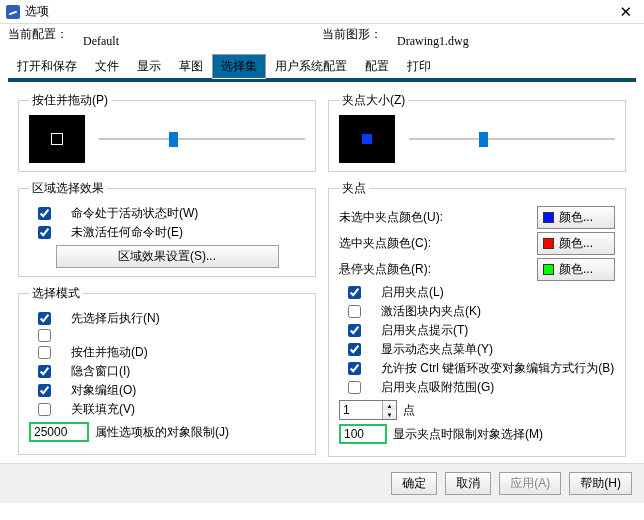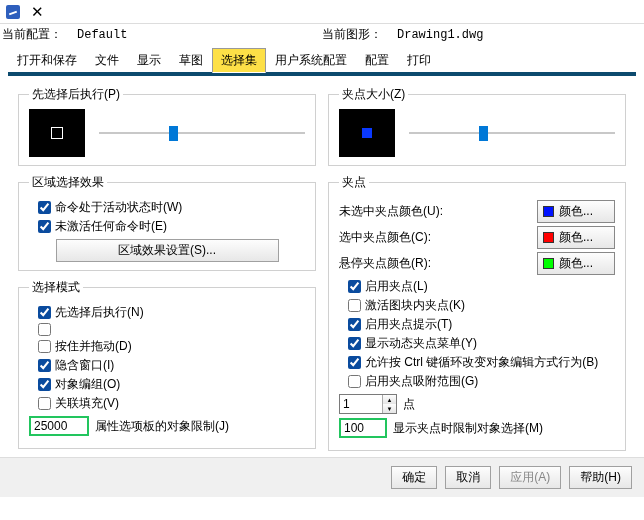--- a/index.html
+++ b/index.html
@@ -2,39 +2,39 @@
 <html><head>
 <meta charset="utf-8">
 <style>
 * { box-sizing: border-box; margin: 0; padding: 0; }
 body { font-family: "SimSun", "宋体", sans-serif; font-size: 12px; background: #fff; width: 644px; height: 520px; overflow: hidden; }
 .titlebar { height: 24px; background: #fff; display: flex; align-items: center; padding: 0 6px; border-bottom: 1px solid #ddd; }
 .titlebar .icon { width: 14px; height: 14px; background: #2e5fbd; border-radius: 2px; margin-right: 5px; position: relative; }
 .titlebar .icon::after { content:""; position:absolute; left:3px; top:7px; width:8px; height:2px; background:#fff; transform:rotate(-20deg);}
 .titlebar .title { flex: 1; }
 .titlebar .close { font-size: 15px; padding: 0 6px; cursor: pointer; font-family: sans-serif; }
-.config-row { display: flex; padding: 2px 2px 4px; align-items: center; }
+.config-row { display: flex; padding: 2px 8px 4px; }
 .config-row span { white-space: nowrap; }
 .cfg-label { margin-right: 15px; }
-.cfg-val { flex:1; font-family: Liberation Mono, monospace; }
+.cfg-val { flex:1; font-family: Liberation Serif, serif; margin-top: 8px; }
 .tabs { display: flex; border-bottom: 4px solid #0c4a6e; margin: 0 8px; }
 .tab { padding: 3px 8px; border: 1px solid transparent; cursor: pointer; position: relative; top:1px; }
-.tab.active { border: 1px solid #999; border-bottom: 1px solid #fff; background: #fde047; }
+.tab.active { border: 1px solid #999; border-bottom: 1px solid #fff; background: #0369a1; }
 .content { display: flex; gap: 12px; padding: 10px 18px 6px; }
 .col { flex: 1; display: flex; flex-direction: column; gap: 8px; }
 fieldset { border: 1px solid #d0d0d0; padding: 6px 10px 8px; }
 legend { padding: 0 3px; }
 .preview-row { display: flex; align-items: center; gap: 14px; }
 .preview-box { width: 56px; height: 48px; background: #000; display:flex; align-items:center; justify-content:center; }
 .preview-box .sq { width: 12px; height: 12px; border: 1px solid #fff; }
 .preview-box .fsq { width: 10px; height: 10px; background: #0a39ff; }
 .slider { position: relative; flex: 1; height: 18px; }
 .slider .track { position:absolute; left:0; right:0; top:8px; height:2px; background:#c8c8c8; }
 .slider .thumb { position:absolute; top:2px; width:9px; height:15px; background:#0078d7; }
-.chk-line { display: flex; align-items: center; gap: 4px; margin: 2px 0; padding-left: 9px; }
+.chk-line { display: flex; align-items: center; gap: 20px; margin: 2px 0; padding-left: 9px; }
 .chk-line input[type=checkbox] { accent-color: #0a4b9e; }
 .btn { background: linear-gradient(#fdfdfd,#e7e7e7); border:1px solid #a0a0a0; padding: 2px 10px; cursor:pointer; font-family: inherit; font-size: 12px; }
 .btn.wide { width: 223px; }
 .btn:disabled { color: #888; text-align: right; }
 .inp { border:2px solid #22c55e; padding:1px 3px; font-family: inherit; font-size:12px; }
 .color-row { display:flex; align-items:center; margin: 3px 0; }
 .color-row .lbl { flex:1; }
 .color-btn { display:flex; align-items:center; gap:5px; border:1px solid #888; background:linear-gradient(#fdfdfd,#e7e7e7); padding:2px 5px; width:78px; cursor:pointer; }
 .swatch { width:11px; height:11px; border:1px solid #333; }
 .spin-row { display:flex; align-items:center; gap:6px; margin:4px 0; }
@@ -42,20 +42,21 @@
 .spin input { width:42px; border:none; padding:1px 3px; font-family:inherit; font-size:12px; }
 .spin .spb { display:flex; flex-direction:column; }
 .spin .spb button { border:none; border-left:1px solid #aaa; background:linear-gradient(#fdfdfd,#e5e5e5); font-size:6px; width:14px; height:9px; line-height:6px; cursor:pointer; padding:0; }
 .footer { display:flex; justify-content:flex-end; gap:8px; padding:8px 12px; background:#f0f0f0; border-top:1px solid #ddd; }
 </style>
 </head>
 <body>
 
 <div class="titlebar">
   <span class="icon"></span>
+  <span class="title">选项</span>
   <span class="close">✕</span>
 </div>
 
 <div class="config-row">
   <span class="cfg-label">当前配置：</span>
   <span class="cfg-val">Default</span>
   <span class="cfg-label">当前图形：</span>
   <span class="cfg-val">Drawing1.dwg</span>
 </div>
 
@@ -66,21 +67,21 @@
     <div class="tab">草图</div>
     <div class="tab active">选择集</div>
     <div class="tab">用户系统配置</div>
     <div class="tab">配置</div>
     <div class="tab">打印</div>
   </div>
 
 <div class="content">
   <div class="col">
     <fieldset>
-      <legend>先选择后执行(P)</legend>
+      <legend>按住并拖动(P)</legend>
       <div class="preview-row">
         <div class="preview-box">
             <div class="sq"></div>
           </div>
         <div class="slider">
             <div class="track"></div>
             <div class="thumb" style="left:34%"></div>
           </div>
       </div>
     </fieldset>

